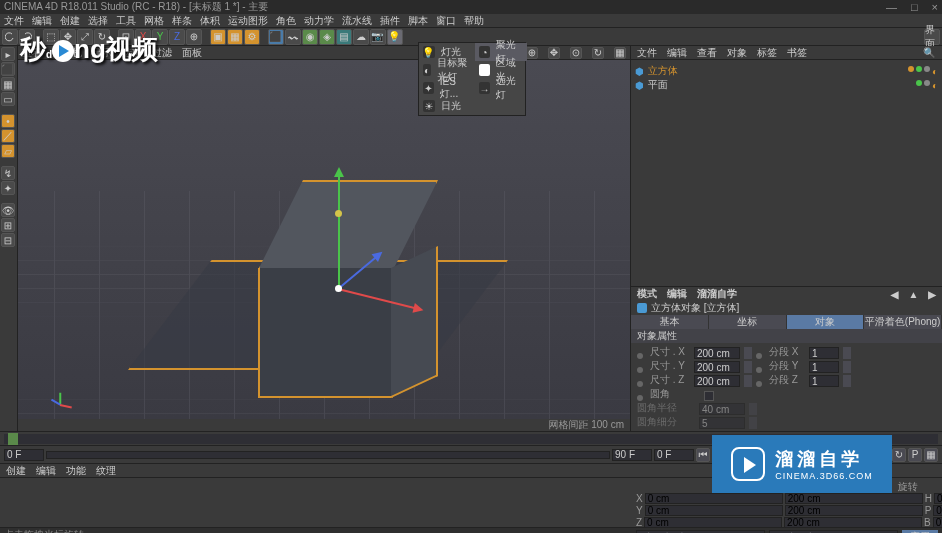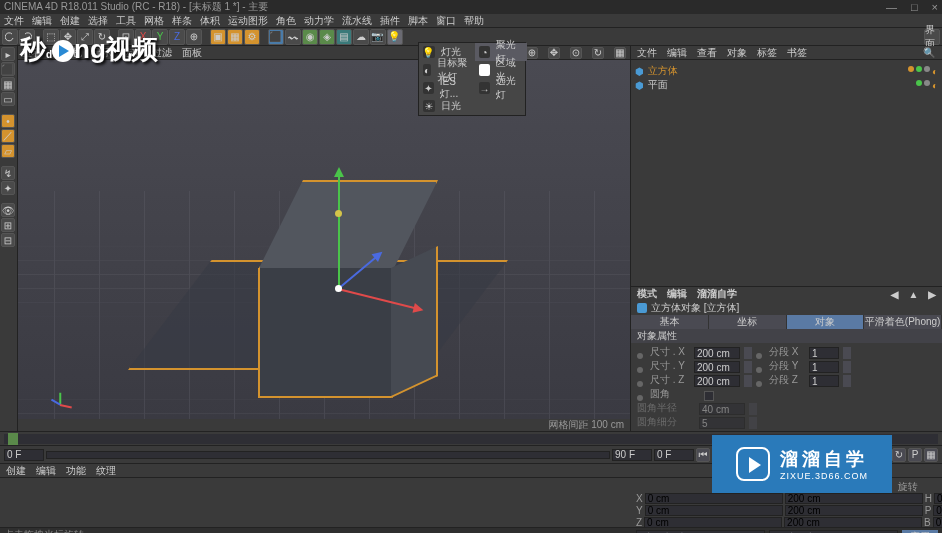--- a/index.html
+++ b/index.html
@@ -473,15 +473,15 @@
 </div>
 
 <div class="logo-overlay">
   秒<span class="d">d</span><span class="logo-play"></span>ng视频
 </div>
 
 <div class="brand">
   <div class="bicon"></div>
   <div class="btxt">
     <div class="bt1">溜溜自学</div>
-    <div class="bt2">ZIXUE.3D66.COM</div>
+    <div class="bt2">CINEMA.3D66.COM</div>
   </div>
 </div>
 
 </body></html>

